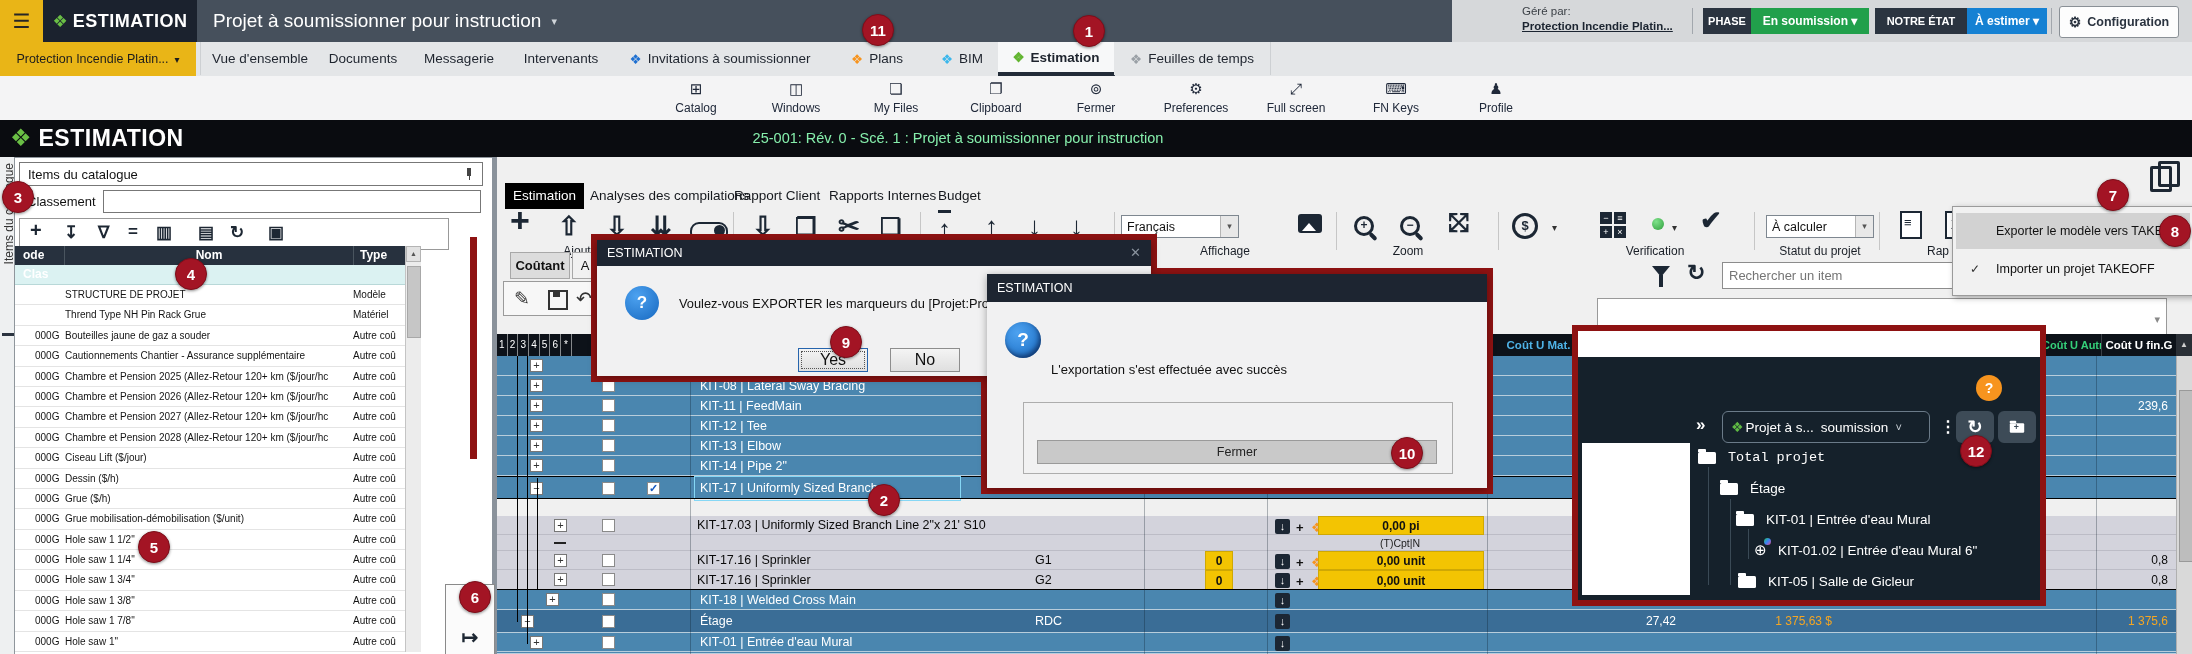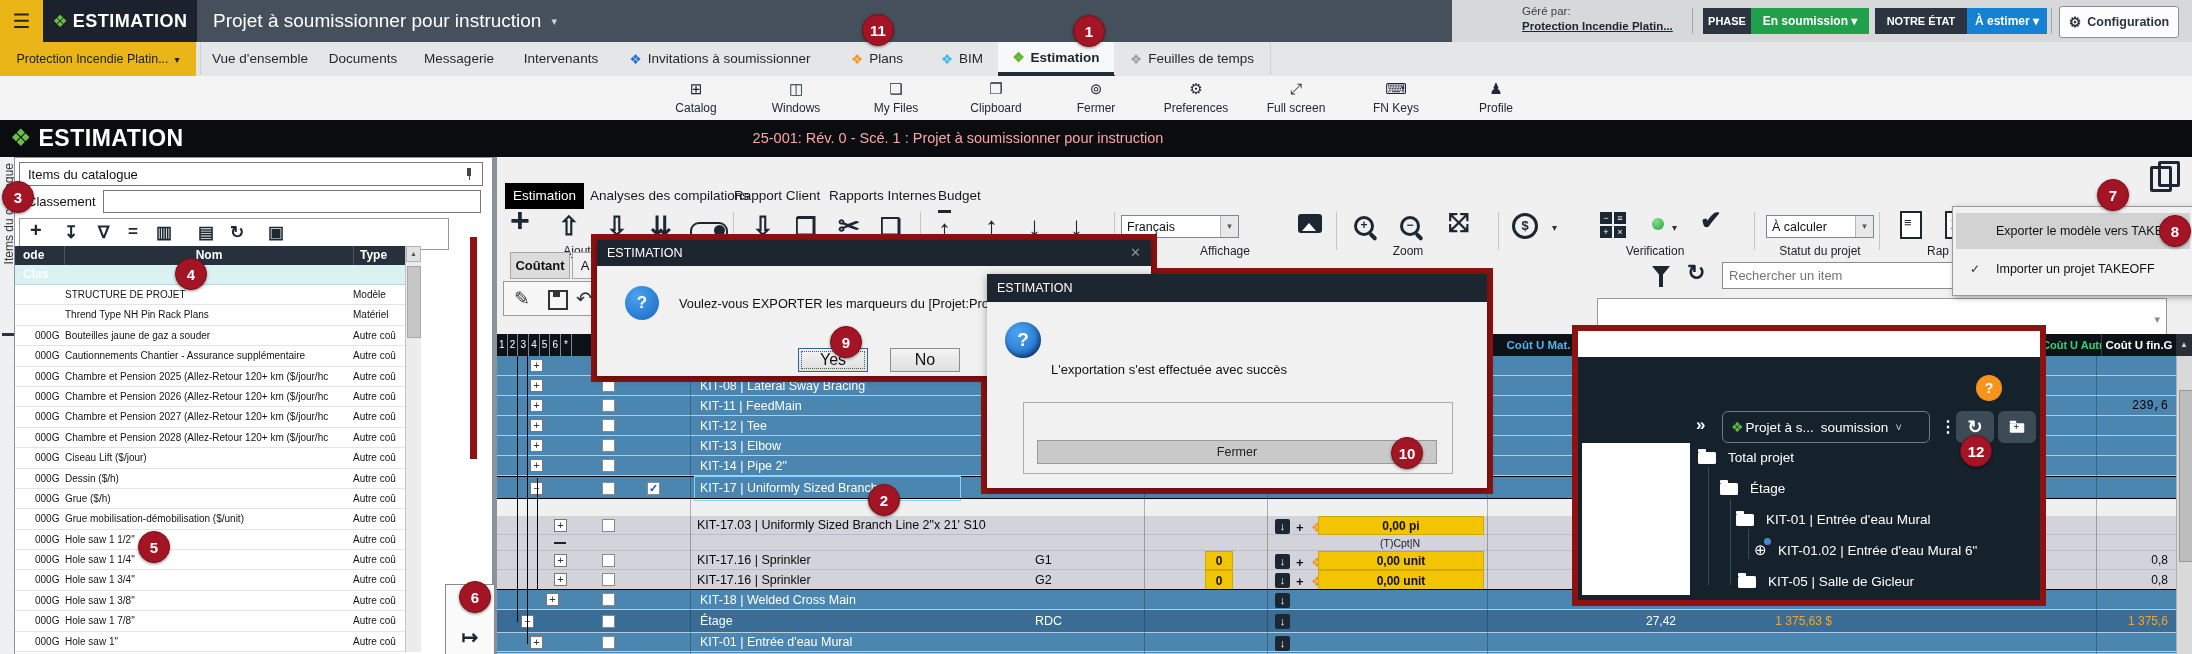--- a/index.html
+++ b/index.html
@@ -35,21 +35,21 @@
   .qitem .qi{display:block;font-size:15px;height:18px;}
   .qitem .ql{font-size:12px;}
   .qi-catalog::after{content:"⊞";} .qi-windows::after{content:"◫";} .qi-files::after{content:"❏";}
   .qi-clip::after{content:"❐";} .qi-camera::after{content:"⊚";} .qi-prefs::after{content:"⚙";}
   .qi-full::after{content:"⤢";} .qi-fn::after{content:"⌨";} .qi-profile::after{content:"♟";}
   
   .appbar{left:0;top:120px;width:2192px;height:37px;background:#0a0c10;}
   .applogo{left:10px;top:4px;display:flex;align-items:center;gap:7px;}
   .applogo .diamond{color:#6abf45;font-size:24px;}
   .applogo .t{color:#fff;font-weight:bold;font-size:23px;letter-spacing:.5px;}
-  .apptitle{left:958px;top:10px;transform:translateX(-50%);color:#fca5a5;font-size:14.5px;white-space:nowrap;}
+  .apptitle{left:958px;top:10px;transform:translateX(-50%);color:#86efac;font-size:14.5px;white-space:nowrap;}
   .copyicon{width:16px;height:20px;border:3px solid #1d2733;border-radius:2px;background:#f0f0f0;}
   .copyicon::after{content:"";position:absolute;left:5px;top:-8px;width:16px;height:20px;border:3px solid #1d2733;border-radius:2px;}
   
   .vtab{left:0;top:157px;width:19px;height:497px;background:#eef0f1;border-right:1px solid #c0c3c6;}
   .vtab .vt{position:absolute;left:2px;top:6px;writing-mode:vertical-rl;transform:rotate(180deg);font-size:12px;color:#333;white-space:nowrap;}
   .vtab .mark{position:absolute;left:2px;top:176px;width:14px;height:3px;background:#2b3440;}
   .catpanel{left:14px;top:157px;width:478px;height:497px;background:#fff;border:1px solid #8f969c;}
   .cp-title{left:4px;top:4px;width:464px;height:24px;border:1px solid #777;font-size:13px;display:flex;align-items:center;padding-left:8px;box-sizing:border-box;}
   .pin{position:absolute;right:8px;top:5px;width:10px;height:12px;}
   .pin::before{content:"";position:absolute;left:3px;top:0;width:4px;height:8px;background:#444;}
@@ -333,21 +333,21 @@
       </div>
       <div class="cat-filter"></div>
       <div>
         <div class="catrow">
             <span class="c1"></span>
             <span class="c2">STRUCTURE DE PROJET</span>
             <span class="c3">Modèle</span>
           </div>
         <div class="catrow">
             <span class="c1"></span>
-            <span class="c2">Thrend Type NH Pin Rack Plans</span>
+            <span class="c2">Thrend Type NH Pin Rack Grue</span>
             <span class="c3">Matériel</span>
           </div>
         <div class="catrow">
             <span class="c1">000G</span>
             <span class="c2">Bouteilles jaune de gaz a souder</span>
             <span class="c3">Autre coû</span>
           </div>
         <div class="catrow">
             <span class="c1">000G</span>
             <span class="c2">Cautionnements Chantier - Assurance supplémentaire</span>
@@ -545,21 +545,21 @@
   </div>
   <div class="grow blue" style="top:376px;height:20px;line-height:20px;">
     <span class="exp plus" style="left:33px;"></span>
     <span class="cb" style="left:105px;"></span>
     <span class="gname">KIT-08 | Lateral Sway Bracing</span>
   </div>
   <div class="grow blue" style="top:396px;height:20px;line-height:20px;">
     <span class="exp plus" style="left:33px;"></span>
     <span class="cb" style="left:105px;"></span>
     <span class="gname">KIT-11 | FeedMain</span>
-    <span class="rv" style="right:8px;width:100px;color:#000000;font-family:Liberation Mono, monospace;">239,6</span>
+    <span class="rv" style="right:8px;width:100px;color:#ffffff;">239,6</span>
   </div>
   <div class="grow blue" style="top:416px;height:20px;line-height:20px;">
     <span class="exp plus" style="left:33px;"></span>
     <span class="cb" style="left:105px;"></span>
     <span class="gname">KIT-12 | Tee</span>
   </div>
   <div class="grow blue" style="top:436px;height:20px;line-height:20px;">
     <span class="exp plus" style="left:33px;"></span>
     <span class="cb" style="left:105px;"></span>
     <span class="gname">KIT-13 | Elbow</span>
@@ -687,21 +687,21 @@
     <span class="kebab"></span>
     <span class="tkbtn sync" style="left:378px;"></span>
     <span class="tkbtn" style="left:420px;">
         <span class="tf mini" style="left:10px;top:11px;"></span>
       </span>
     <div class="preview"></div>
     <div class="tguide" style="left:130px;top:136px;height:118px;"></div>
     <div class="tguide" style="left:152px;top:168px;height:86px;"></div>
     <div class="tguide" style="left:170px;top:198px;height:30px;"></div>
     <span class="tf" style="left:120px;top:121px;"></span>
-    <span class="tnode" style="left:150px;top:119px;">Total projet</span>
+    <span class="tnode" style="left:150px;top:119px;font-family:Liberation Mono, monospace;">Total projet</span>
     <span class="tf" style="left:142px;top:152px;"></span>
     <span class="tnode" style="left:172px;top:150px;">Étage</span>
     <span class="tf" style="left:158px;top:183px;"></span>
     <span class="tnode" style="left:188px;top:181px;">KIT-01 | Entrée d'eau Mural</span>
     <span class="target" style="left:176px;top:210px;">
         <span class="dot"></span>
       </span>
     <span class="tnode" style="left:200px;top:212px;">KIT-01.02 | Entrée d'eau Mural 6"</span>
     <span class="tf" style="left:160px;top:245px;"></span>
     <span class="tnode" style="left:190px;top:243px;">KIT-05 | Salle de Gicleur</span>

